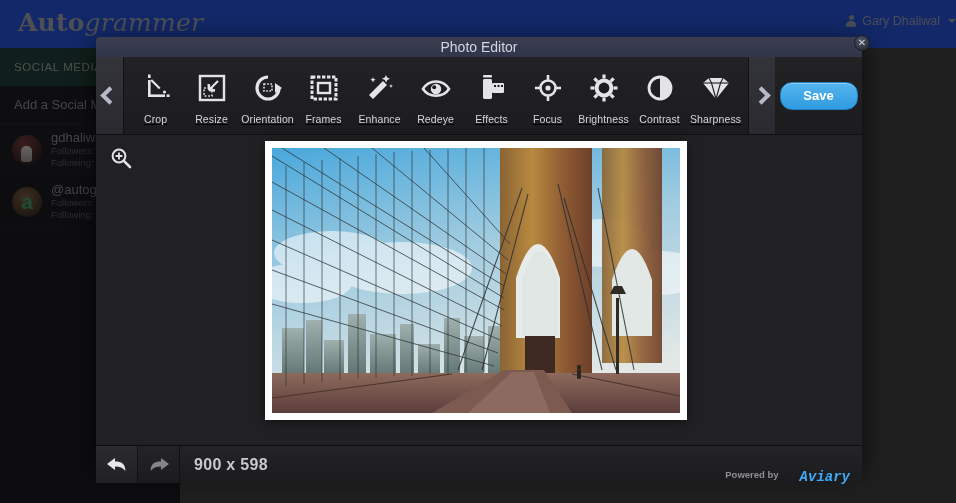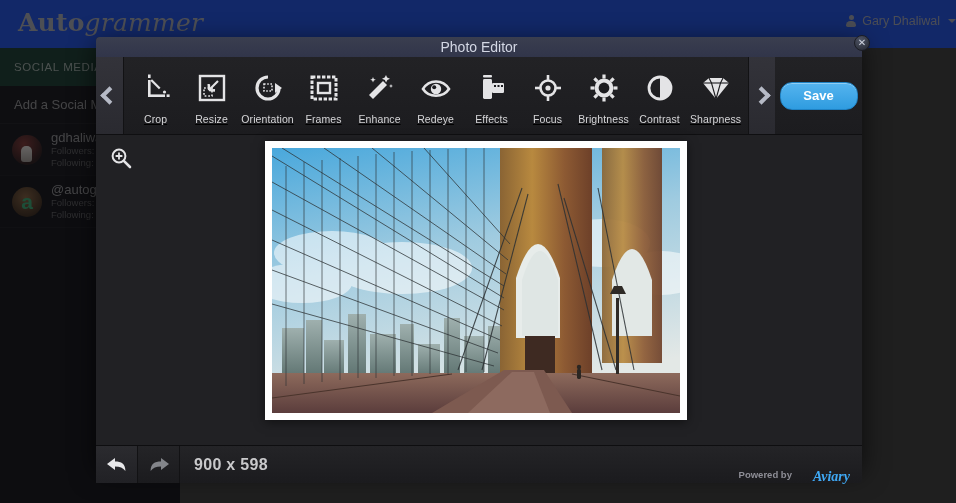--- a/index.html
+++ b/index.html
@@ -216,21 +216,21 @@
   }
   .undo-btn { background: linear-gradient(180deg,#2b2b2f,#212125); }
   .dims { color:#c9c9cb; font-size: 16px; font-weight:bold; padding-left: 14px; letter-spacing:.3px; }
   .powered {
     position:absolute; right: 12px; top:50%; transform: translateY(-50%);
     display:flex; align-items:flex-start; gap:21px;margin-top:12px;
   }
   .powered-text { color:#8e8e96; font-size: 9.5px; font-weight:bold; }
   .aviary {
     color:#3fa9f5; font-size: 14px; font-style: italic; font-weight: bold;
-    font-family: Liberation Serif, serif;
+    font-family: Liberation Mono, monospace;
   }
 </style>
 </head>
 <body>
 
 <div id="app">
 
   <div class="bg-layer">
 
     <div class="bg-content"></div>

